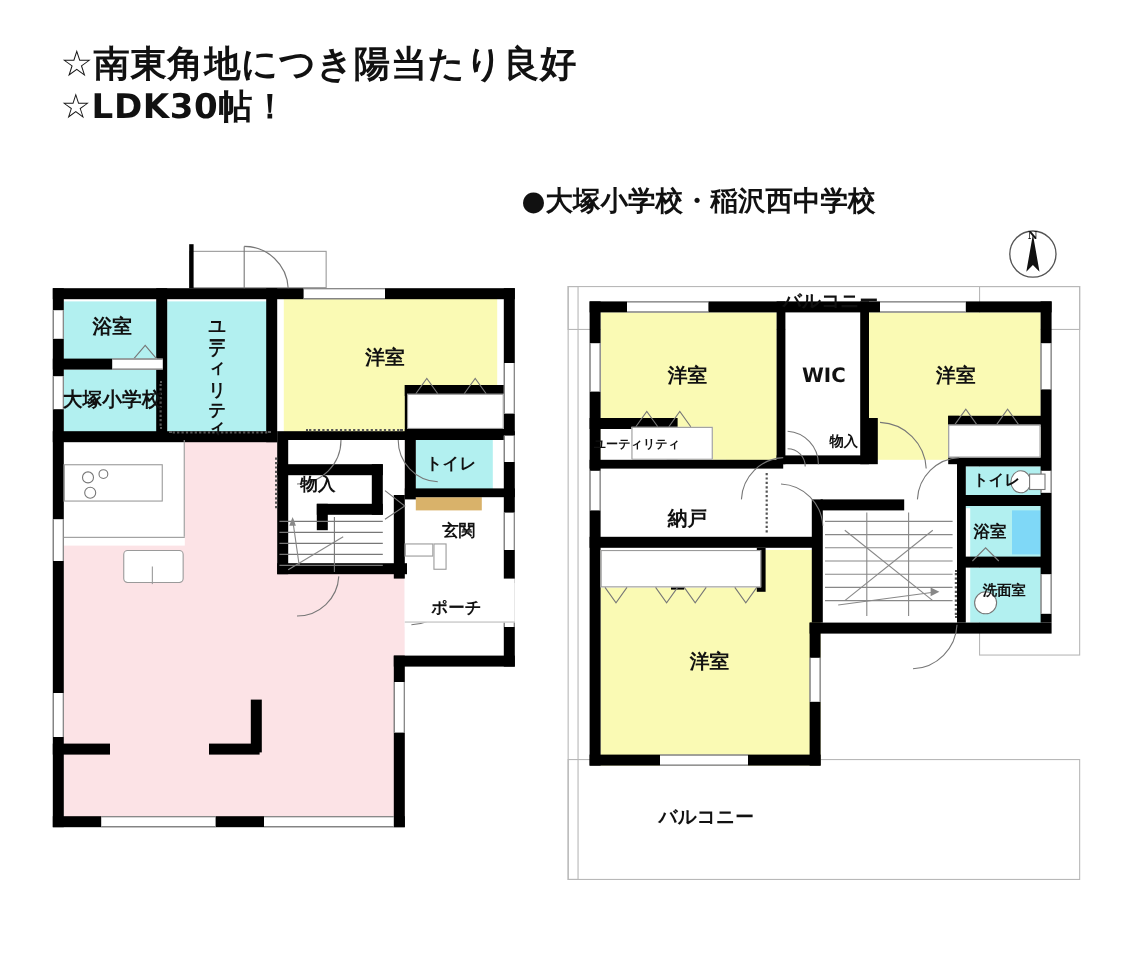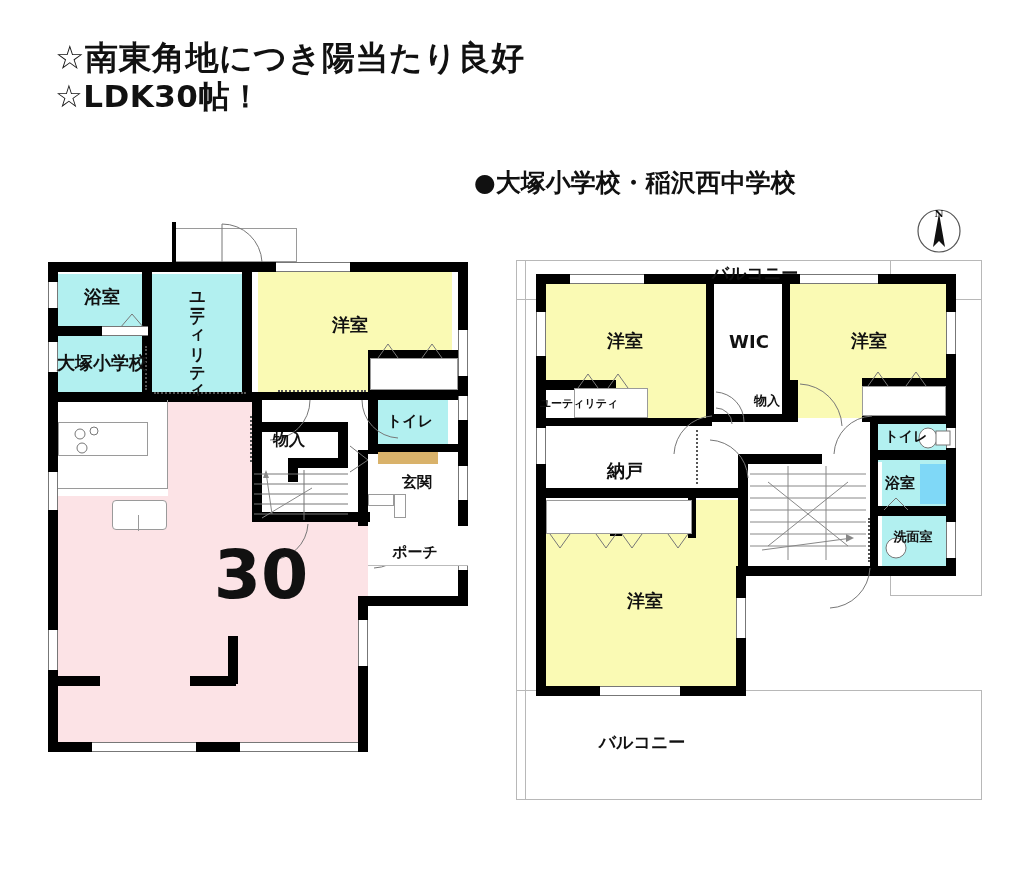--- a/index.html
+++ b/index.html
@@ -182,21 +182,20 @@
   <div class="dashv" style="left:220px;top:216px;height:46px;"></div>
 
   <div class="lbl f18" style="left:32px;top:84px;width:80px;height:26px;">浴室</div>
   <div class="lbl f18" style="left:26px;top:150px;width:92px;height:26px;">大塚小学校</div>
   <div class="lbl v f16" style="left:152px;top:78px;width:30px;height:118px;">ユーティリティ</div>
   <div class="lbl f18" style="left:282px;top:112px;width:76px;height:26px;">洋室</div>
   <div class="lbl f15" style="left:350px;top:210px;width:60px;height:22px;">トイレ</div>
   <div class="lbl f16" style="left:228px;top:228px;width:62px;height:24px;">物入</div>
   <div class="lbl f15" style="left:356px;top:270px;width:62px;height:24px;">玄関</div>
   <div class="lbl f15" style="left:344px;top:340px;width:82px;height:24px;">ポーチ</div>
-  <div class="lbl ldk30" style="left:186px;top:336px;width:90px;height:76px;">30</div>
 </div>
 
 <div class="plan" id="plan2">
 
   <div class="outline" style="left:6px;top:10px;width:466px;height:40px;"></div>
   <div class="outline" style="left:6px;top:10px;width:10px;height:540px;"></div>
   <div class="outline" style="left:6px;top:440px;width:466px;height:110px;"></div>
   <div class="outline" style="left:380px;top:10px;width:92px;height:336px;"></div>
 
   <div class="room fill-y" style="left:36px;top:34px;width:160px;height:134px;"></div>

